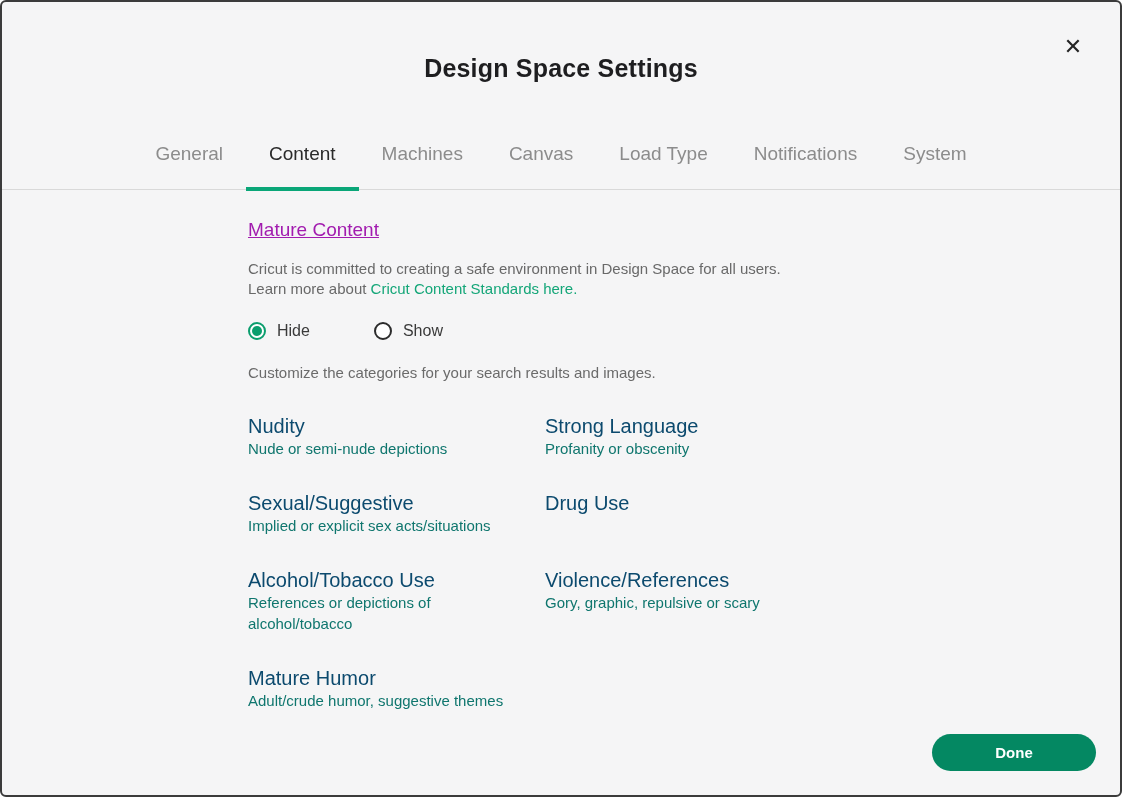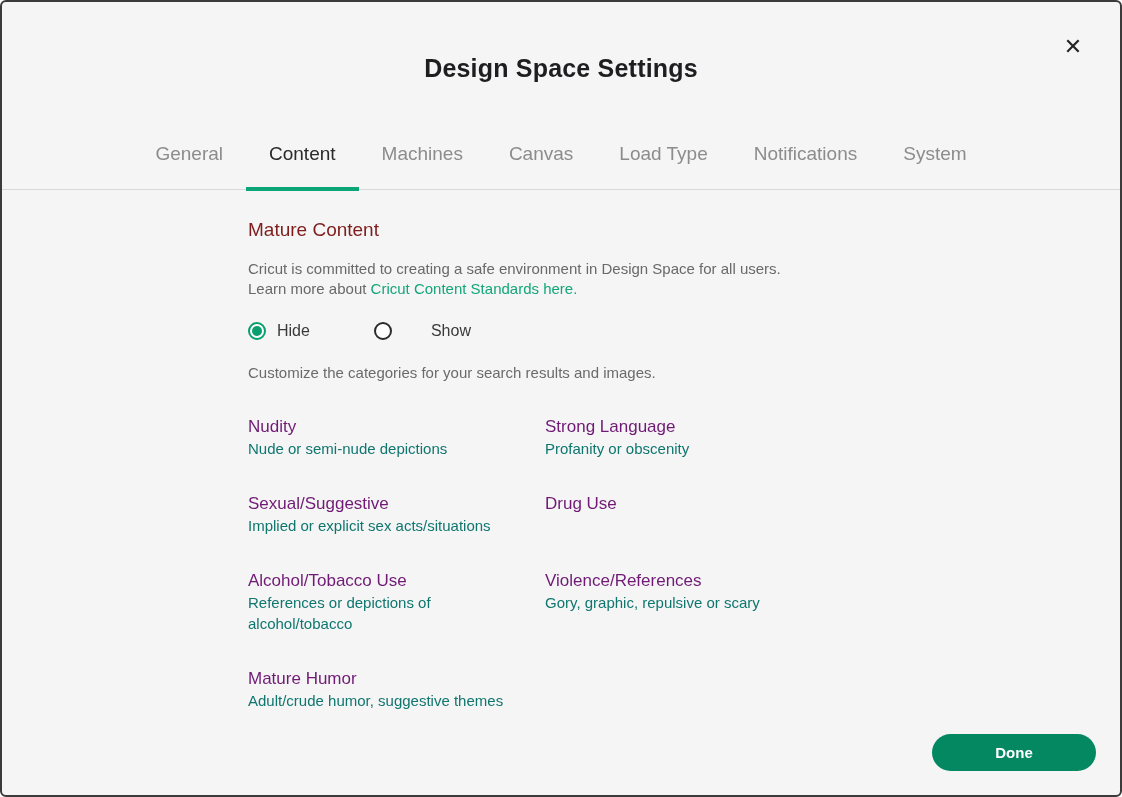--- a/index.html
+++ b/index.html
@@ -74,21 +74,22 @@
     background: #0aa678;
   }
   
   .content {
     padding-left: 246px;
     padding-top: 29px;
   }
   .section-title {
     font-size: 19px;
     font-weight: 400;
-    color: #7f1d1d;
+    color: #a21caf;
+    text-decoration: underline;
   }
   .section-desc {
     margin-top: 18px;
     font-size: 15px;
     line-height: 20px;
     color: #696969;
   }
   .link {
     color: #14a678;
     text-decoration: none;
@@ -98,21 +99,21 @@
   .radio-row {
     margin-top: 23px;
     display: flex;
     align-items: center;
   }
   .radio-option {
     display: flex;
     align-items: center;
     cursor: pointer;
   }
-  .radio-option + .radio-option { margin-left: 64px; gap: 28px; }
+  .radio-option + .radio-option { margin-left: 64px; }
   .radio-circle {
     width: 18px;
     height: 18px;
     border-radius: 50%;
     border: 2px solid #2c2c2c;
     background: #ffffff;
     position: relative;
     flex: none;
   }
   .radio-circle.selected { border-color: #0b9e6e; }
@@ -134,23 +135,23 @@
     color: #6b6b6b;
   }
   
   .category-grid {
     margin-top: 34px;
     display: grid;
     grid-template-columns: 297px 300px;
     row-gap: 33px;
   }
   .category-title {
-    font-size: 17px;
+    font-size: 20px;
     line-height: 23px;
-    color: #701a75;
+    color: #0c4a6e;
   }
   .category-desc {
     font-size: 15px;
     line-height: 21px;
     color: #0f766e;
     white-space: nowrap;
   }
   .category-desc.narrow {
     white-space: normal;
     max-width: 205px;

